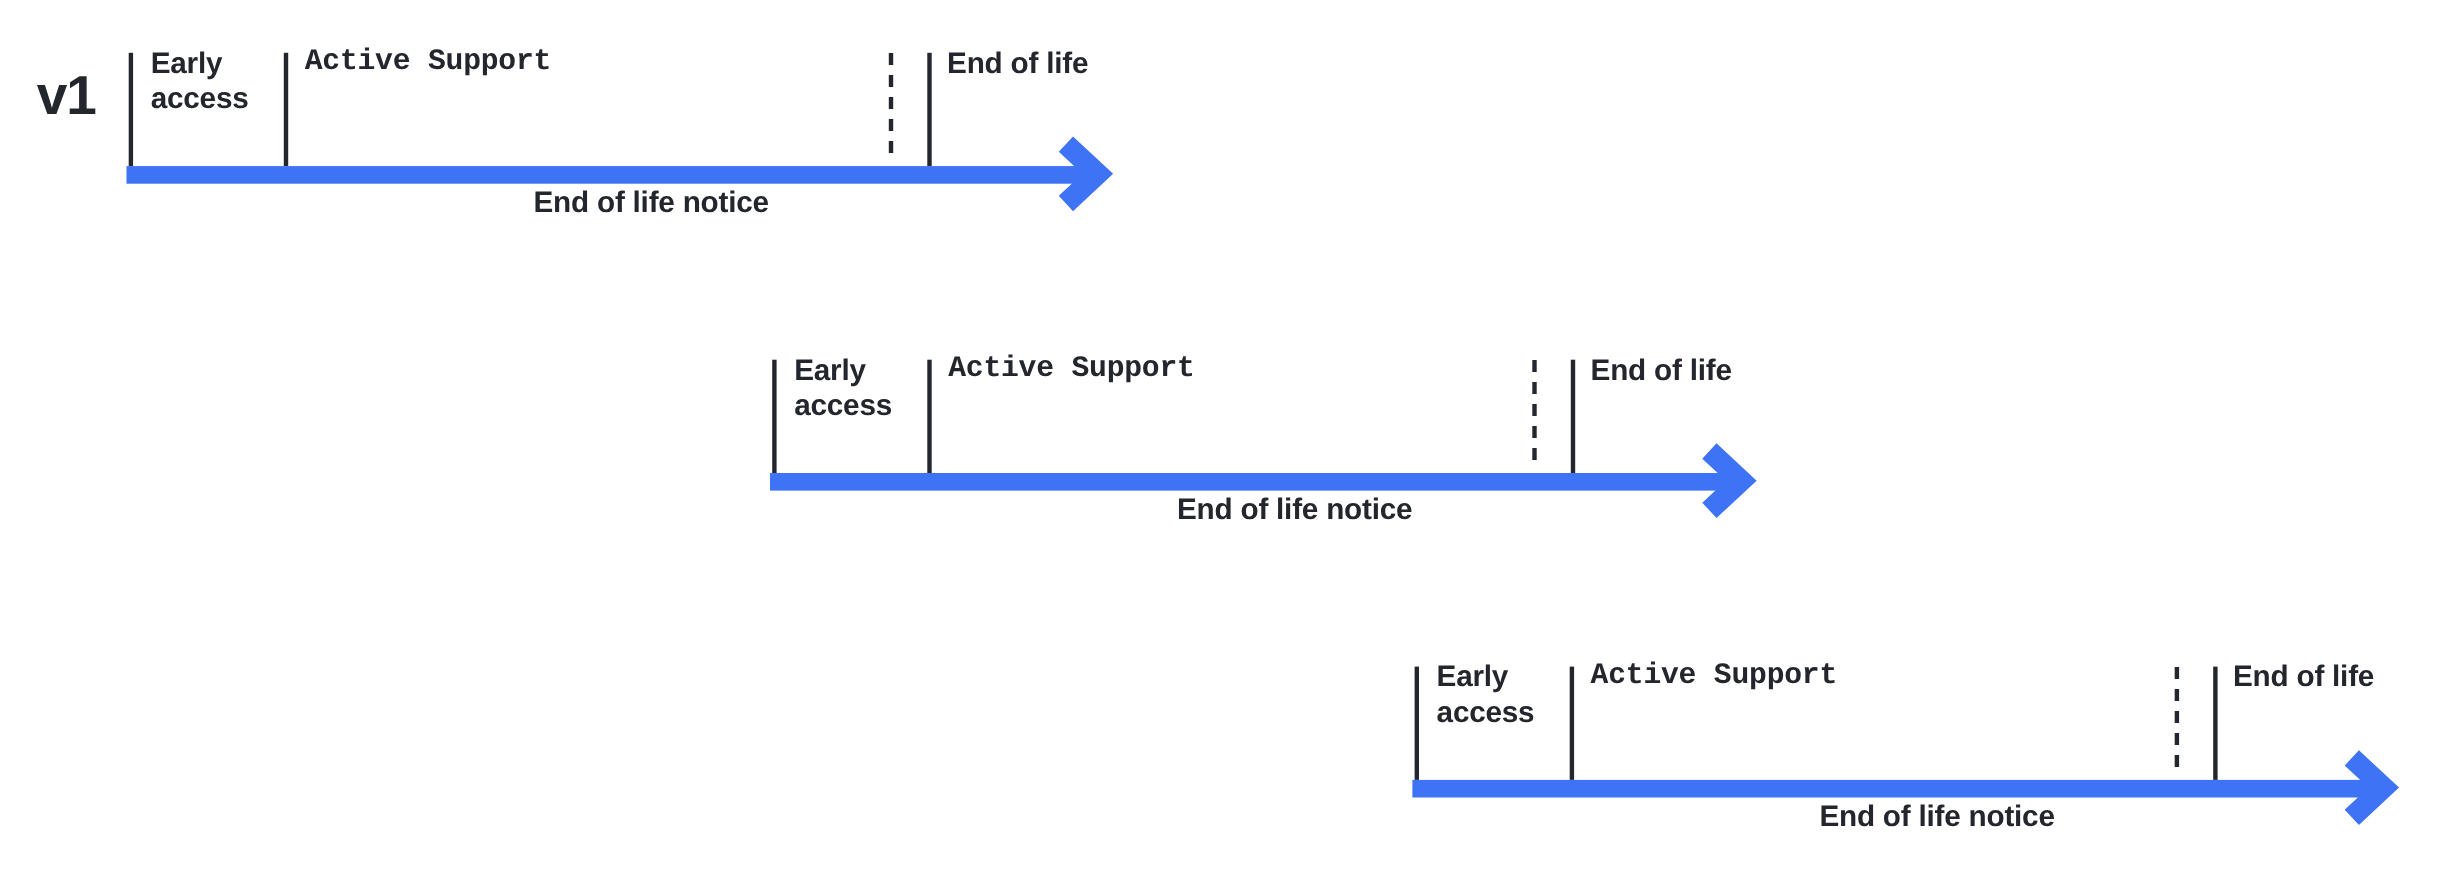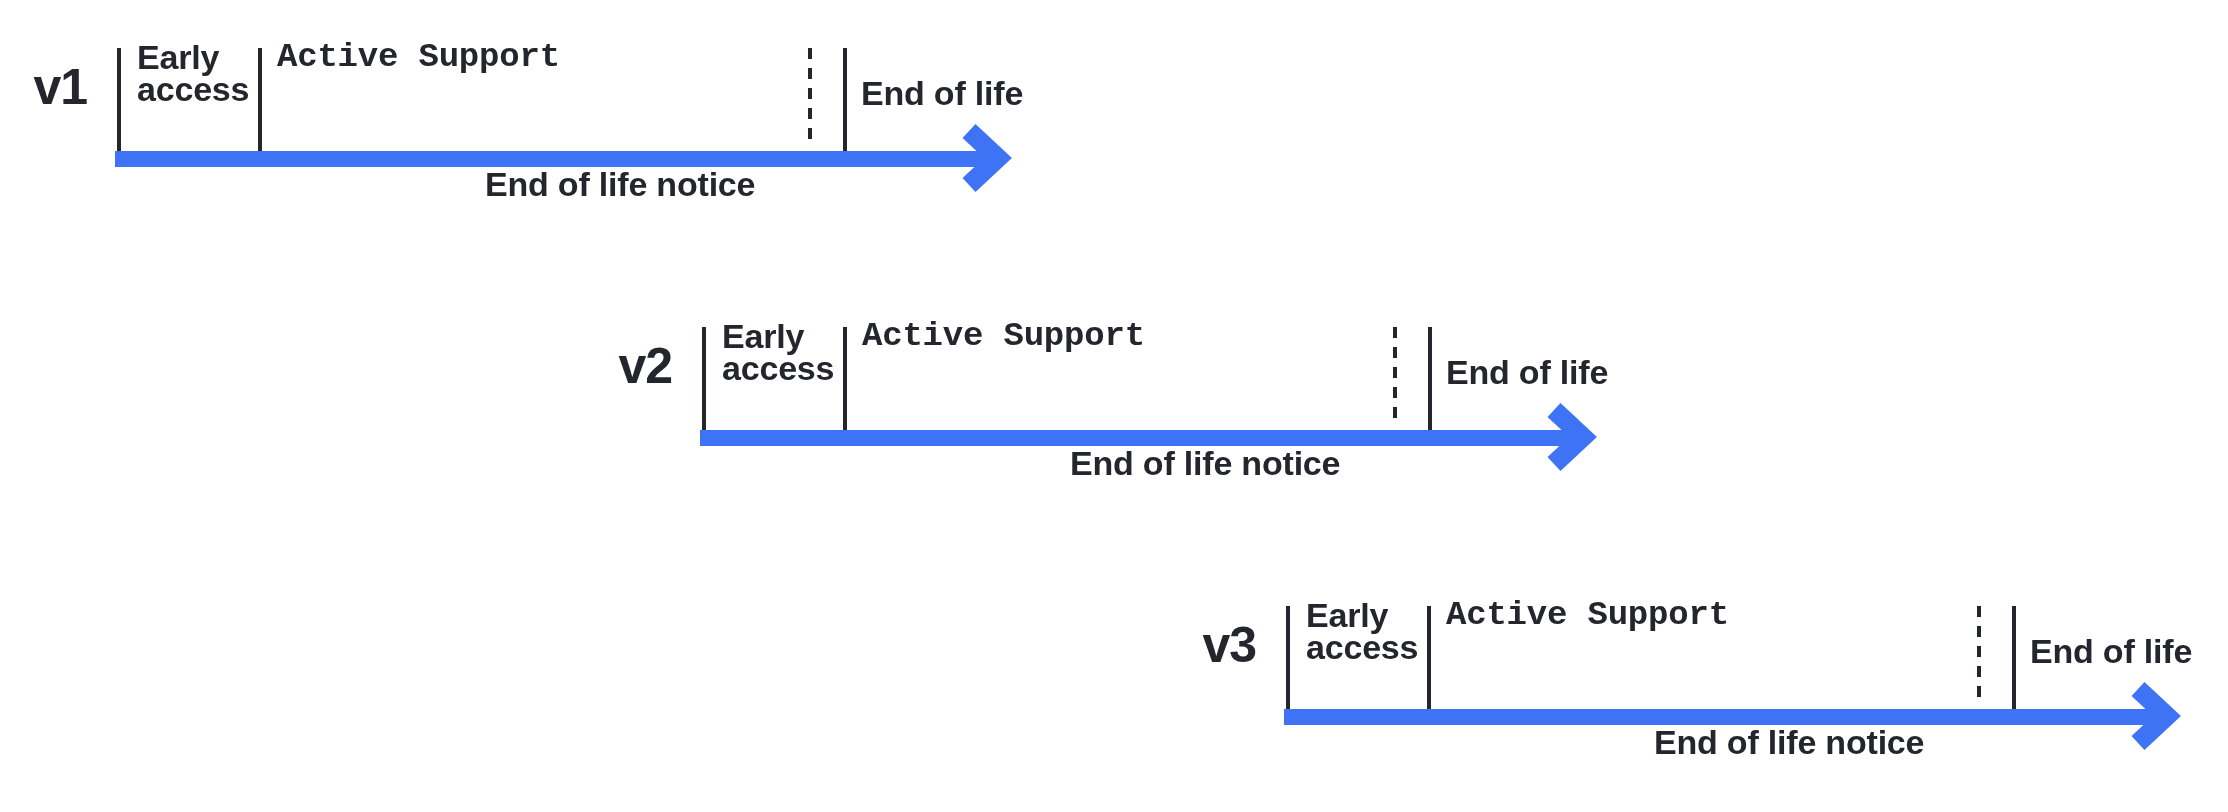--- a/index.html
+++ b/index.html
@@ -26,26 +26,26 @@
   .tick { position:absolute; top:0; width:4px; height:103px; background:var(--ink); }
   .t1 { left:0; }
   .t2 { left:141px; }
   .t3 { left:726px; }
   .dashed {
     position:absolute; top:0; left:691px; width:4px; height:100px;
     background:repeating-linear-gradient(to bottom, var(--ink) 0 11px, transparent 11px 20px);
   }
 
   .label {
-    position:absolute; font-size:34px; font-weight:700; line-height:32px;
+    position:absolute; font-size:27px; font-weight:700; line-height:32px;
     letter-spacing:-0.2px; color:var(--ink);
   }
   .early  { left:20px;  top:-7px; width:118px; }
   .active { left:160px; top:-7px; width:430px; white-space:nowrap;font-family:Liberation Mono, monospace; }
-  .eol    { left:744px; top:-7px; width:320px; white-space:nowrap;margin-top:36px; }
+  .eol    { left:744px; top:-7px; width:320px; white-space:nowrap; }
   .notice { left:368px; top:120px; width:320px; text-align:left; white-space:nowrap; }
 
   .bar { position:absolute; left:-2px; top:103px; width:885px; height:16px; background:var(--blue); }
   .head { position:absolute; left:834px; top:68px; color:var(--blue); }
 </style>
 </head>
 <body>
 
 <div class="canvas">
 
@@ -59,37 +59,35 @@
     <div class="label active">Active Support</div>
     <div class="label eol">End of life</div>
     <div class="bar"></div>
     <svg class="head" width="66" height="84" viewBox="0 0 66 84" aria-hidden="true">
       <polyline points="18,15 47,42 18,69" fill="none" stroke="currentColor" stroke-width="19" stroke-linecap="butt" stroke-linejoin="miter" stroke-miterlimit="12"></polyline>
     </svg>
     <div class="label notice">End of life notice</div>
   </div>
 
   <div class="row row-v2">
-    <div class="version">v2</div>
     <div class="tick t1"></div>
     <div class="tick t2"></div>
     <div class="dashed"></div>
     <div class="tick t3"></div>
     <div class="label early">Early access</div>
     <div class="label active">Active Support</div>
     <div class="label eol">End of life</div>
     <div class="bar"></div>
     <svg class="head" width="66" height="84" viewBox="0 0 66 84" aria-hidden="true">
       <polyline points="18,15 47,42 18,69" fill="none" stroke="currentColor" stroke-width="19" stroke-linecap="butt" stroke-linejoin="miter" stroke-miterlimit="12"></polyline>
     </svg>
     <div class="label notice">End of life notice</div>
   </div>
 
   <div class="row row-v3">
-    <div class="version">v3</div>
     <div class="tick t1"></div>
     <div class="tick t2"></div>
     <div class="dashed"></div>
     <div class="tick t3"></div>
     <div class="label early">Early access</div>
     <div class="label active">Active Support</div>
     <div class="label eol">End of life</div>
     <div class="bar"></div>
     <svg class="head" width="66" height="84" viewBox="0 0 66 84" aria-hidden="true">
       <polyline points="18,15 47,42 18,69" fill="none" stroke="currentColor" stroke-width="19" stroke-linecap="butt" stroke-linejoin="miter" stroke-miterlimit="12"></polyline>

